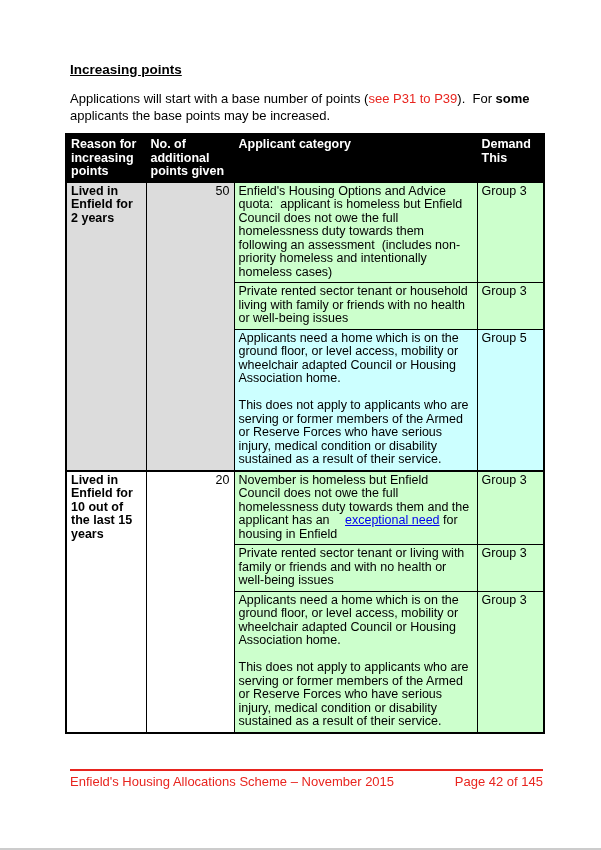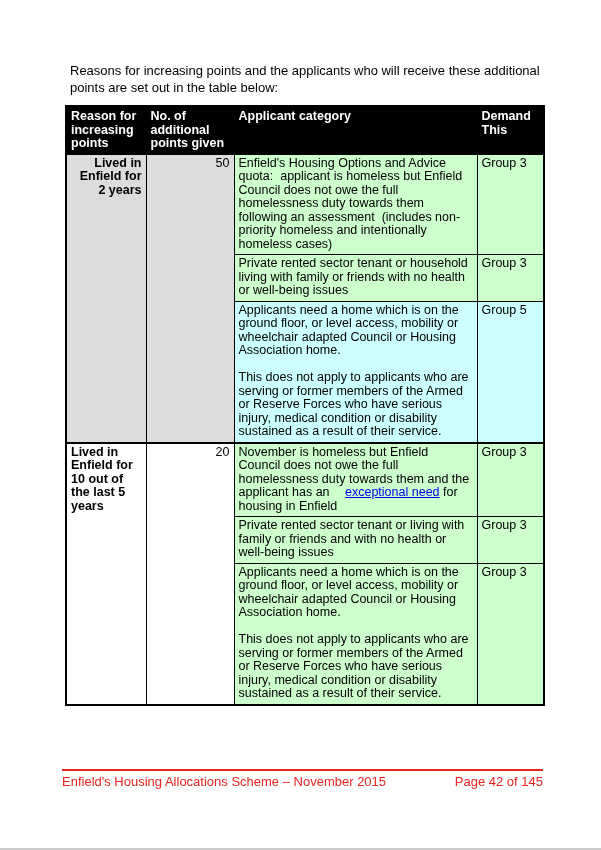--- a/index.html
+++ b/index.html
@@ -58,28 +58,28 @@
   }
   .points-table { border: 2px solid #000000; }
   .points-table thead th {
     background: #000000;
     color: #ffffff;
     font-weight: bold;
     padding: 3px 4px;
     margin-left: 15px;
   }
   td.reason-cell { font-weight: bold; }
-  td.gray-bg { background: #dcdcdc; text-align: right; }
+  td.gray-bg { background: #dcdcdc; }
   td.green-bg { background: #ccffcc; }
   td.cyan-bg { background: #ccffff; }
   td.points-cell { text-align: right; }
   tbody.section-2 tr:first-child td { border-top: 2px solid #000000; }
   .footer {
     position: absolute;
-    left: 62px;
+    left: 70px;
     right: 58px;
     top: 769px;
     border-top: 2px solid #e8251f;
     padding-top: 3px;
     display: flex;
     justify-content: space-between;
     color: #e8251f;
     font-size: 13px;
   }
   .page-edge {
@@ -90,23 +90,24 @@
     height: 2px;
     background: #cccccc;
   }
 </style>
 </head>
 <body>
 
 <div class="page">
   <div class="content">
 
+    <div class="doc-heading">Increasing points</div>
 
+    <p class="para"><span>Applications will start with a base number of points (</span><span class="red-text">see P31 to P39</span><span>).  For </span><span class="bold-text">some</span><span> applicants the base points may be increased.</span></p>
 
-    <p class="para">Reasons for increasing points and the applicants who will receive these additional points are set out in the table below:</p>
 
     <table class="points-table">
       <colgroup>
         <col class="c1">
           <col class="c2">
           <col class="c3">
           <col class="c4">
       </colgroup>
       <thead>
         <tr>
@@ -129,21 +130,21 @@
         </tr>
         <tr>
           <td class="cyan-bg">Applicants need a home which is on the ground floor, or level access, mobility or wheelchair adapted Council or Housing Association home.
 
 This does not apply to applicants who are serving or former members of the Armed or Reserve Forces who have serious injury, medical condition or disability sustained as a result of their service.</td>
           <td class="cyan-bg">Group 5</td>
         </tr>
       </tbody>
       <tbody class="section-2">
         <tr>
-          <td class="reason-cell" rowspan="3">Lived in Enfield for 10 out of the last 5 years</td>
+          <td class="reason-cell" rowspan="3">Lived in Enfield for 10 out of the last 15 years</td>
           <td class="points-cell" rowspan="3">20</td>
           <td class="green-bg"><span>November is homeless but Enfield Council does not owe the full homelessness duty towards them and the applicant has an </span><span class="doc-link">exceptional need</span><span> for housing in Enfield</span></td>
           <td class="green-bg">Group 3</td>
         </tr>
         <tr>
           <td class="green-bg">Private rented sector tenant or living with family or friends and with no health or well-being issues</td>
           <td class="green-bg">Group 3</td>
         </tr>
         <tr>
           <td class="green-bg">Applicants need a home which is on the ground floor, or level access, mobility or wheelchair adapted Council or Housing Association home.

